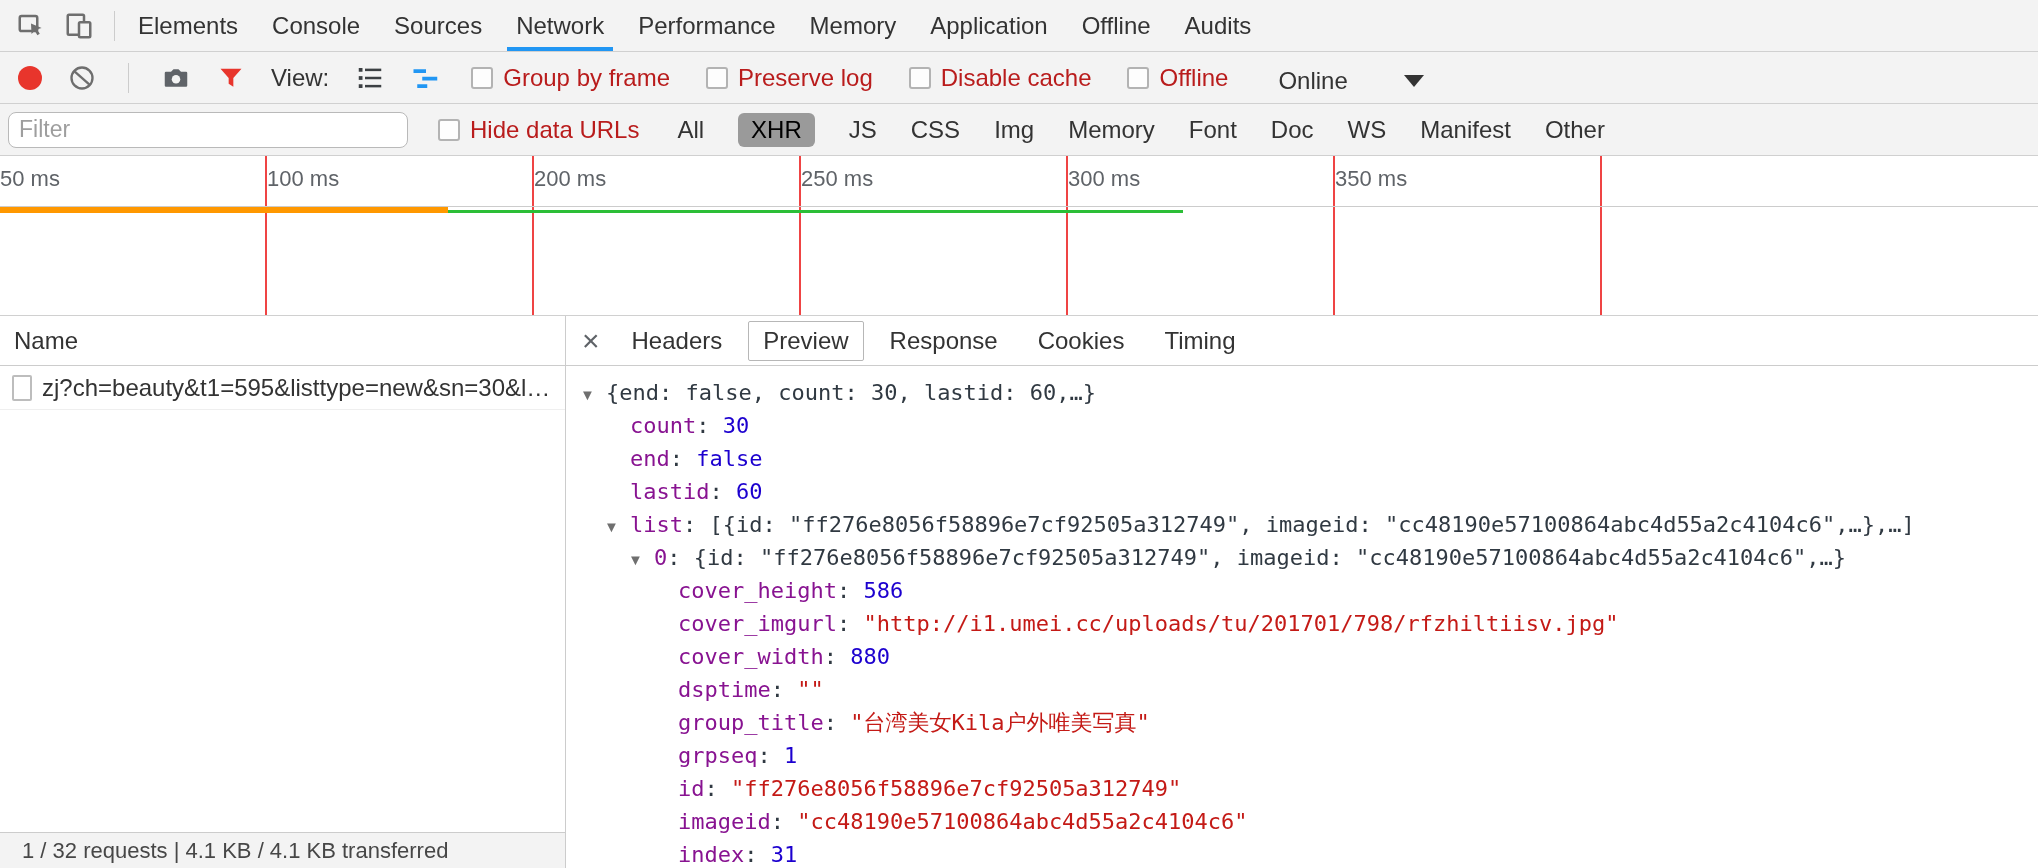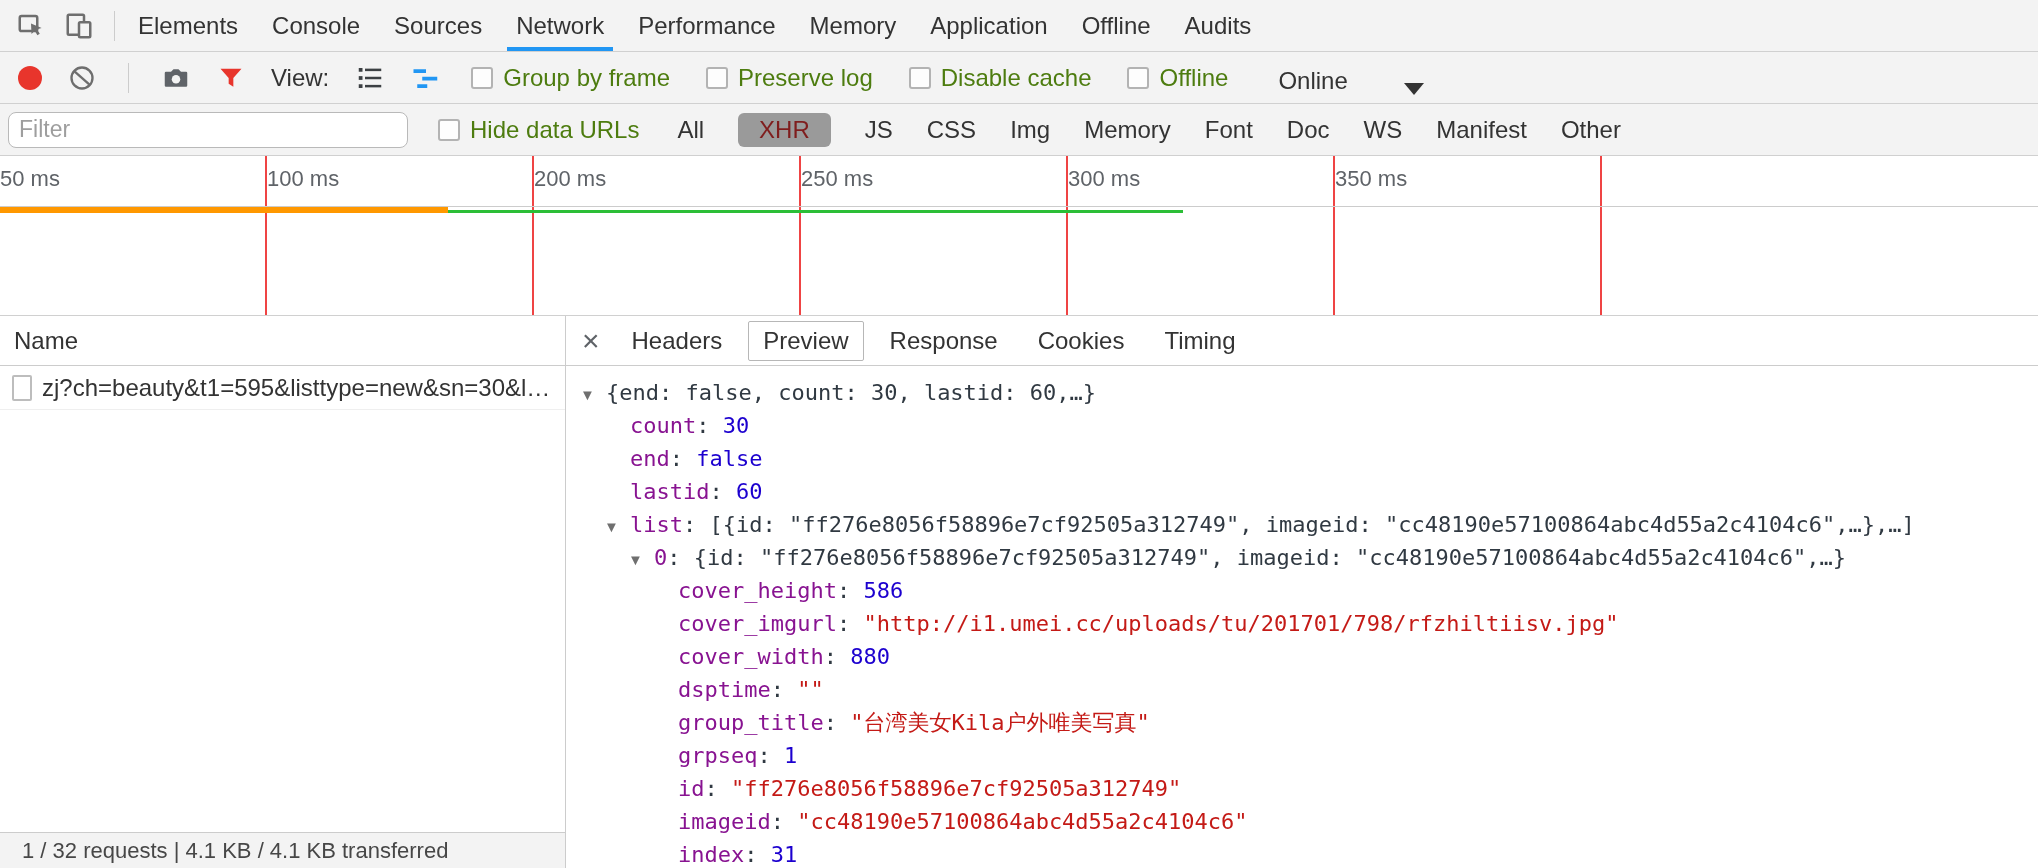--- a/index.html
+++ b/index.html
@@ -21,37 +21,37 @@
   .tab{display:flex; align-items:center; padding:4px 17px; font-size:24px; color:#333; position:relative; cursor:default;}
   .tab.active::after{content:""; position:absolute; left:8px; right:8px; bottom:0; height:4px; background:var(--accent);}
 
   
   .toolbar{height:52px; flex:0 0 52px; background:#f3f3f3; border-bottom:1px solid #d0d0d0;
            display:flex; align-items:center; gap:26px; padding-left:18px; font-size:24px;}
   .record-dot{width:24px; height:24px; border-radius:50%; background:var(--record-red);}
   .view-label{color:#333;}
   .check-item{display:inline-flex; align-items:center; gap:10px;}
   .checkbox{width:22px; height:22px; border:2px solid #b3b3b3; border-radius:3px; background:#fdfdfd; flex:0 0 22px;}
-  .check-label{color:#4d7c0f; white-space:nowrap;}
+  .check-label{color:#b91c1c; white-space:nowrap;}
   #toolbar-checks{display:flex; align-items:center; gap:36px; margin-left:4px;}
-  .throttle{display:flex; align-items:flex-end; margin-left:24px;margin-top:6px;}
+  .throttle{display:flex; align-items:center; margin-left:24px;margin-top:6px;}
   .caret{width:0; height:0; border-left:10px solid transparent; border-right:10px solid transparent;
          border-top:12px solid #333; margin-left:56px;}
 
   
   .filterbar{height:52px; flex:0 0 52px; background:#f3f3f3; border-bottom:1px solid #d0d0d0;
              display:flex; align-items:center; font-size:24px;}
   .filter-input{width:400px; height:36px; margin-left:8px; border:1px solid #b9b9b9; border-radius:8px;
                 background:#fff; font-size:23px; padding:0 10px; color:#333; outline:none;
                 font-family:"Liberation Sans","DejaVu Sans",sans-serif;}
   .filter-input::placeholder{color:#9e9e9e;}
   .hide-data{margin-left:30px;}
   #filter-types{display:flex; align-items:center; gap:34px; margin-left:38px;}
   .ftype{color:#333; white-space:nowrap; cursor:default;}
-  .ftype.active{background:#9a9a9a; color:#7f1d1d; padding:3px 21px; border-radius:6px; margin:-3px -13px;}
+  .ftype.active{background:#9a9a9a; color:#000000; padding:3px 13px; border-radius:6px; margin:-3px -13px;}
   #filter-types .ftype.active{margin:0;}
 
   
   .overview{height:160px; flex:0 0 160px; position:relative; background:#fff; border-bottom:1px solid #d0d0d0;}
   #ticks{position:absolute; inset:0; display:flex;}
   .tick{width:267px; flex:0 0 267px; border-right:2px solid #ef4444; display:flex; justify-content:flex-start;
         align-items:flex-start; padding:10px 8px 0 0;}
   .tick-label{font-size:22px; color:#5f6368;}
   .ruler-border{position:absolute; top:50px; left:0; right:0; border-top:1px solid #ccc;}
   .bar{position:absolute; left:0;}

